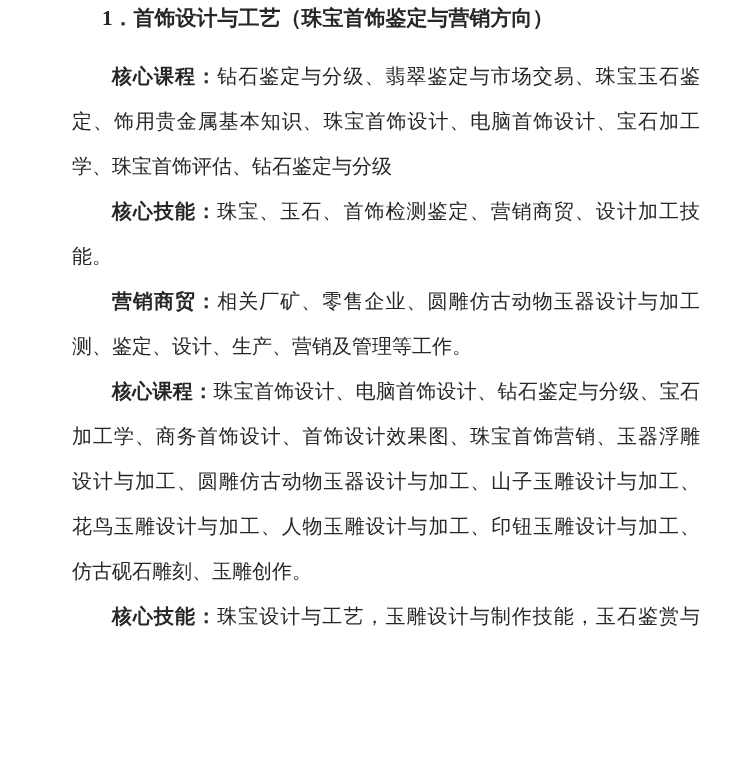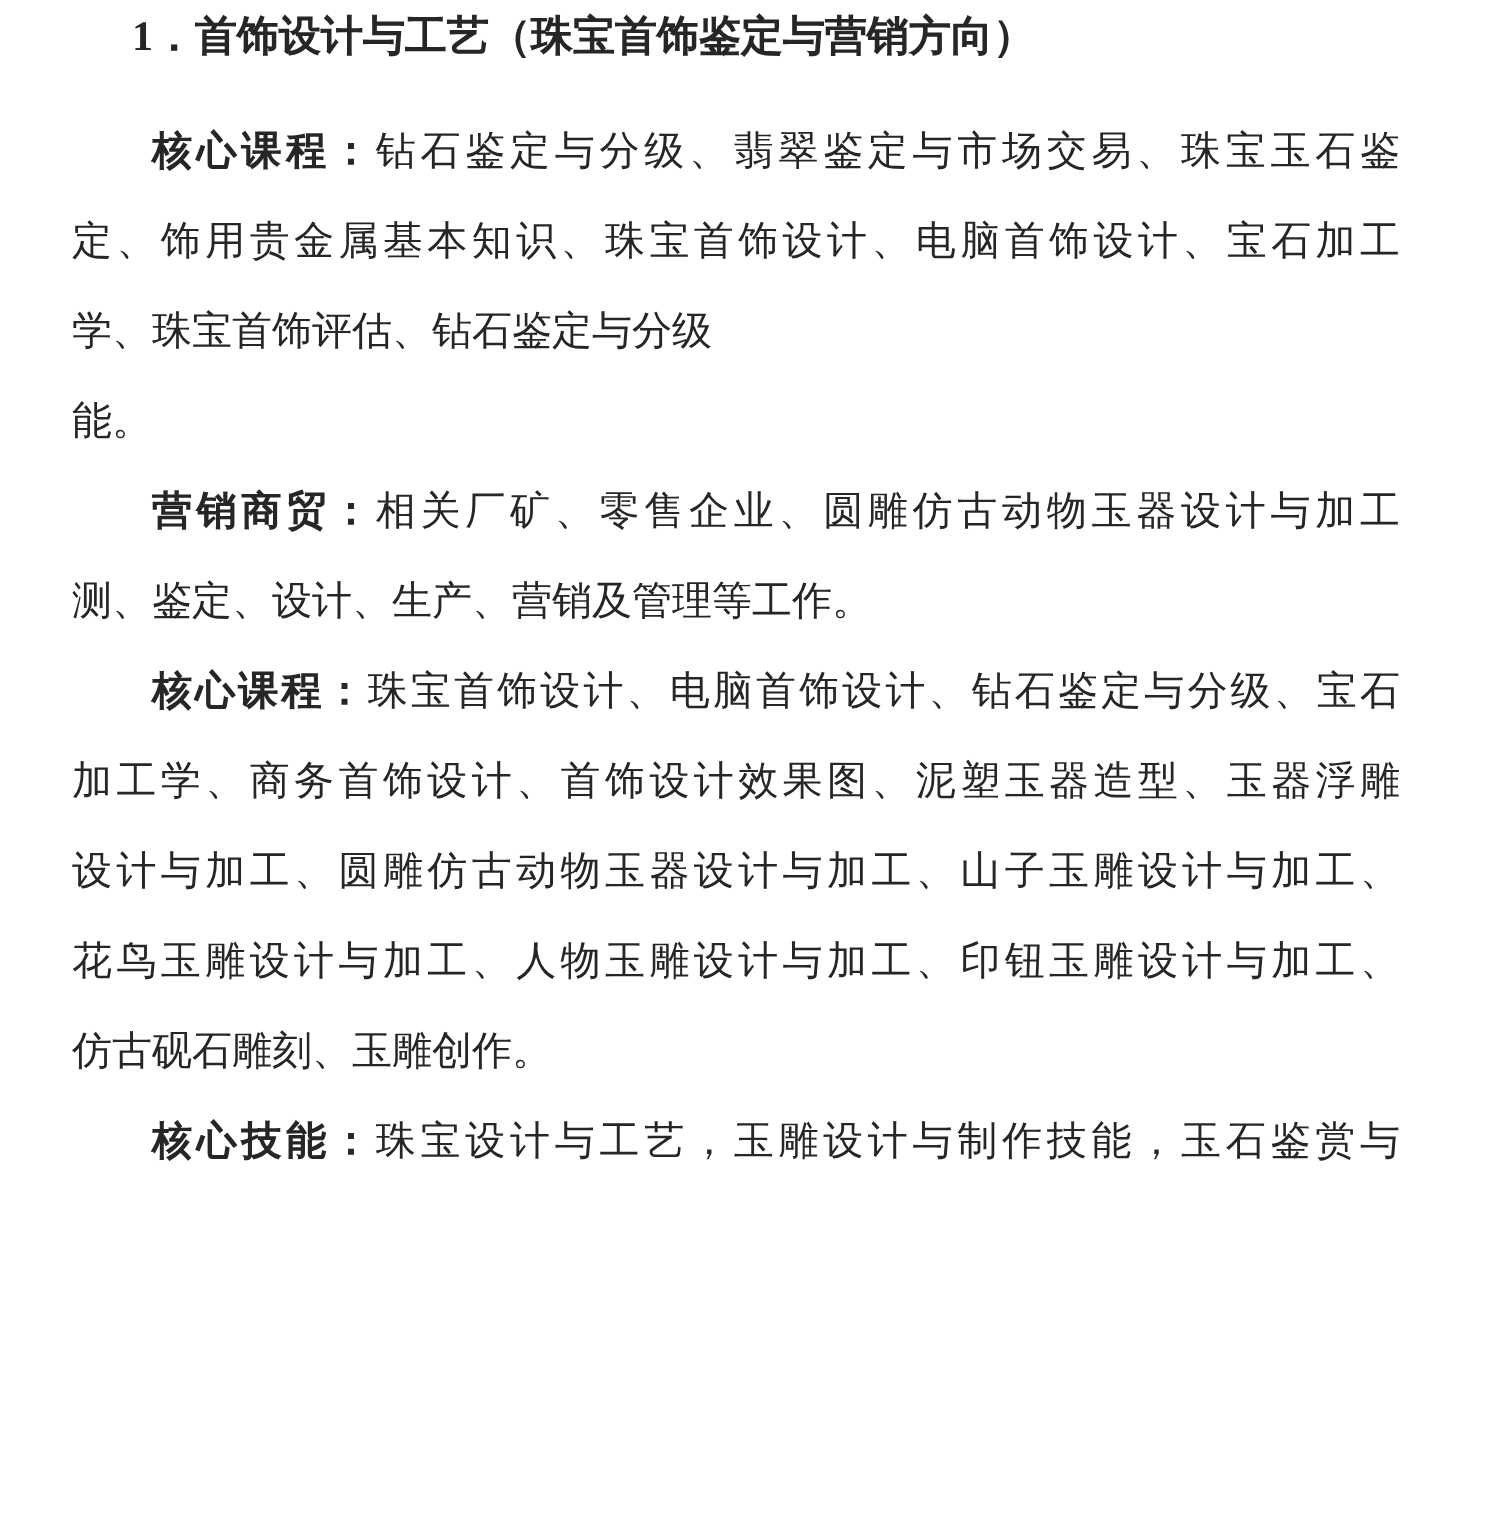--- a/index.html
+++ b/index.html
@@ -8,21 +8,21 @@
     width: 749px;
     height: 760px;
     overflow: hidden;
     background: #ffffff;
   }
   .page {
     display: flow-root;
     box-sizing: border-box;
     width: 749px;
     height: 760px;
-    padding: 0 49px 0 36px;
+    padding: 0 49px 0 72px;
     background: #ffffff;
     color: #262626;
     font-family: "Liberation Serif", "DejaVu Serif", serif;
     font-size: 20px;
     line-height: 45px;
   }
   .heading {
     font-size: 21px;
     font-weight: bold;
     line-height: 45px;
@@ -57,38 +57,41 @@
 
     <div class="para">
       <div class="line just indent">
         <span class="label">核心课程：</span><span>钻石鉴定与分级、翡翠鉴定与市场交易、珠宝玉石鉴</span>
       </div>
       <div class="line just">定、饰用贵金属基本知识、珠宝首饰设计、电脑首饰设计、宝石加工</div>
       <div class="line">学、珠宝首饰评估、钻石鉴定与分级</div>
     </div>
 
     <div class="para">
+      <div class="line just indent">
+        <span class="label">核心技能：</span><span>珠宝、玉石、首饰检测鉴定、营销商贸、设计加工技</span>
+      </div>
       <div class="line">能。</div>
     </div>
 
     <div class="para">
       <div class="line just indent">
         <span class="label">营销商贸：</span><span>相关厂矿、零售企业、圆雕仿古动物玉器设计与加工</span>
       </div>
       <div class="line">测、鉴定、设计、生产、营销及管理等工作。</div>
     </div>
   </div>
 
   <div>
 
     <div class="para">
       <div class="line just indent">
         <span class="label">核心课程：</span><span>珠宝首饰设计、电脑首饰设计、钻石鉴定与分级、宝石</span>
       </div>
-      <div class="line just">加工学、商务首饰设计、首饰设计效果图、泥塑玉器造型、玉器浮雕</div>
+      <div class="line just">加工学、商务首饰设计、首饰设计效果图、珠宝首饰营销、玉器浮雕</div>
       <div class="line just">设计与加工、圆雕仿古动物玉器设计与加工、山子玉雕设计与加工、</div>
       <div class="line just">花鸟玉雕设计与加工、人物玉雕设计与加工、印钮玉雕设计与加工、</div>
       <div class="line">仿古砚石雕刻、玉雕创作。</div>
     </div>
 
     <div class="para">
       <div class="line just indent">
         <span class="label">核心技能：</span><span>珠宝设计与工艺，玉雕设计与制作技能，玉石鉴赏与</span>
       </div>
     </div>

